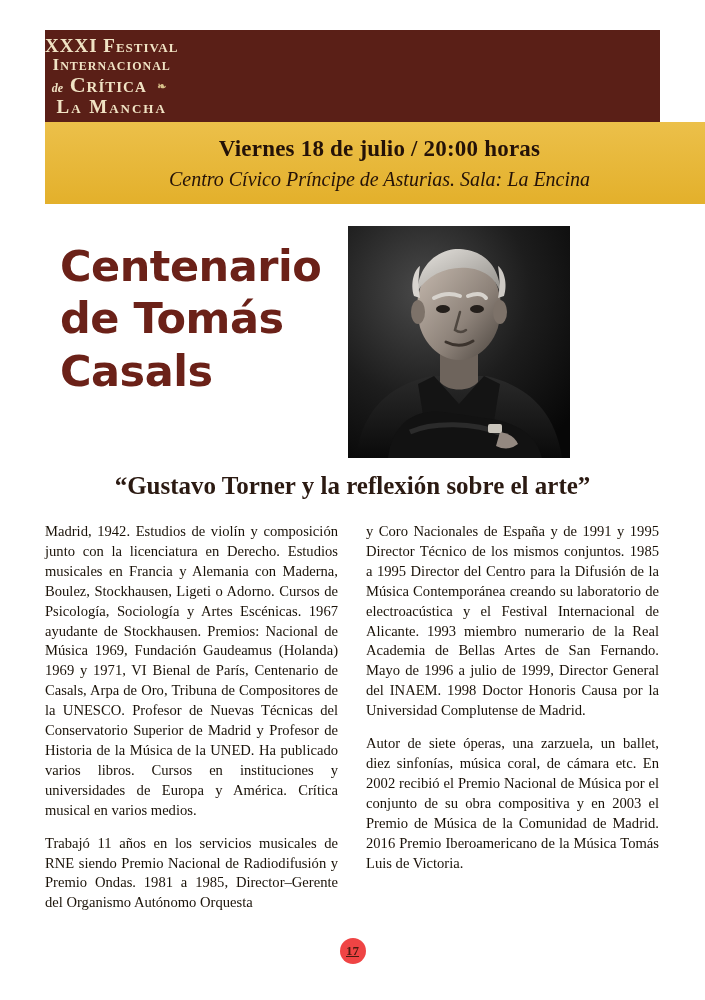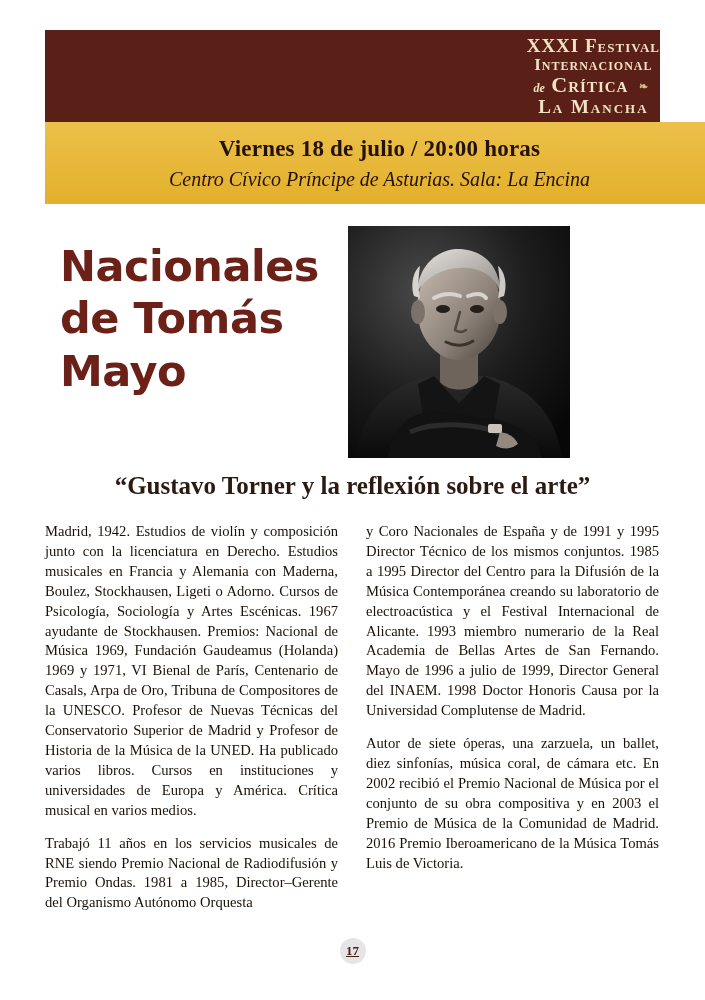--- a/index.html
+++ b/index.html
@@ -27,21 +27,21 @@
   .festival-banner {
     position: absolute;
     left: 45px;
     top: 30px;
     width: 615px;
     height: 92px;
     background: #5a1f17;
     color: #f3e6c8;
     display: flex;
     align-items: center;
-    justify-content: flex-end;
+    justify-content: flex-start;
   }
   .festival-logo {
     text-align: center;
     line-height: 1.0;
     font-family: "Liberation Serif", serif;
     letter-spacing: 0.5px;
   }
   .fl-line1 {
     font-size: 19px;
     font-weight: bold;
@@ -178,21 +178,21 @@
 
   
   .page-number {
     position: absolute;
     left: 50%;
     transform: translateX(-50%);
     top: 938px;
     width: 26px;
     height: 26px;
     border-radius: 50%;
-    background: #e5e5e5;
+    background: #ef4444;
     color: #4a1b10;
     font-weight: bold;
     font-size: 13px;
     display: flex;
     align-items: center;
     justify-content: center;
     text-decoration: underline;
   }
 </style>
 </head>
@@ -212,23 +212,23 @@
       <div class="fl-line4">La Mancha</div>
     </div>
   </div>
 
   <div class="date-band">
     <div class="date-line">Viernes 18 de julio / 20:00 horas</div>
     <div class="venue-line">Centro Cívico Príncipe de Asturias. Sala: La Encina</div>
   </div>
 
   <div class="title-block">
-    <div class="conf-title">Nacionales</div>
+    <div class="conf-title">Centenario</div>
     <div class="conf-title">de Tomás</div>
-    <div class="conf-title">Mayo</div>
+    <div class="conf-title">Casals</div>
   </div>
 
   <div class="portrait">
     <svg width="222" height="232" viewBox="0 0 222 232">
       <defs>
         <radialGradient id="bgGrad" cx="35%" cy="28%" r="85%">
           <stop offset="0%" stop-color="#4a4a4a"></stop>
           <stop offset="55%" stop-color="#1d1d1d"></stop>
           <stop offset="100%" stop-color="#070707"></stop>
         </radialGradient>

